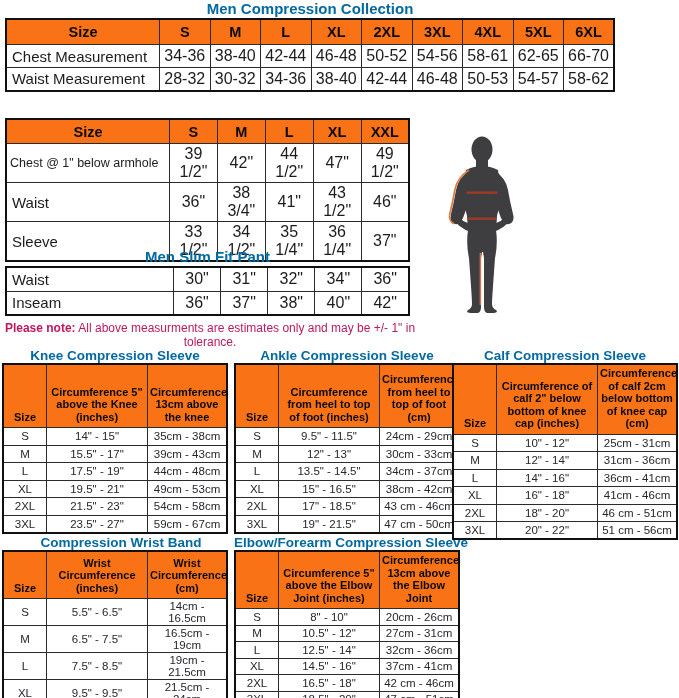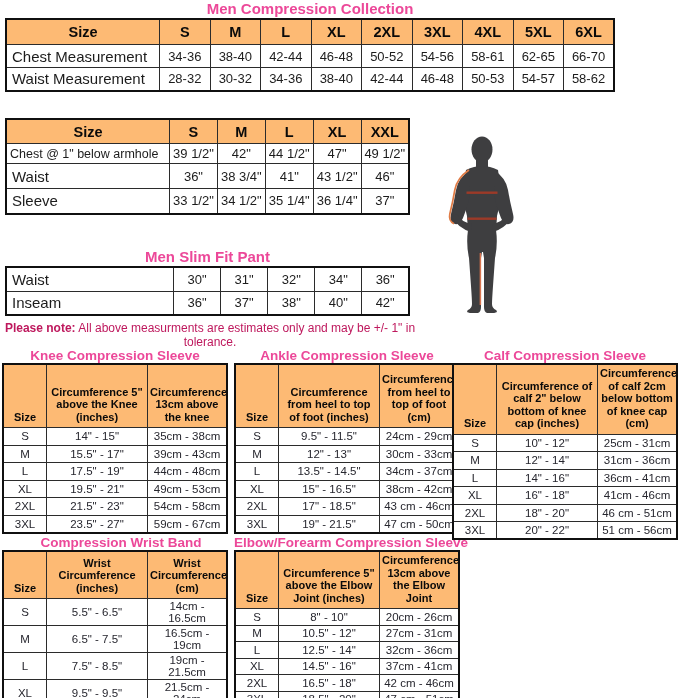--- a/index.html
+++ b/index.html
@@ -1,25 +1,25 @@
 <!DOCTYPE html>
 <html><head>
 <meta charset="utf-8">
 <style>
   html,body{margin:0;padding:0;background:#fff;}
   body{width:679px;height:698px;font-family:"Liberation Sans",sans-serif;}
   .canvas{position:relative;width:679px;height:698px;background:#fff;overflow:hidden;}
-  .title{position:absolute;text-align:center;font-weight:bold;color:#ec4899;white-space:nowrap;}
+  .title{position:absolute;text-align:center;font-weight:bold;color:#0369a1;white-space:nowrap;}
   .t-big{font-size:15px;}
   .t-small{font-size:13.5px;}
   table{border-collapse:collapse;position:absolute;table-layout:fixed;background:#fff;border:2px solid #101010;}
   th,td{border:1px solid #2b2b2b;overflow:hidden;}
-  thead th{background:#fdba74;font-weight:bold;color:#0a0a0a;}
+  thead th{background:#f97316;font-weight:bold;color:#0a0a0a;}
   
-  .top tbody td{text-align:center;font-size:13px;color:#1c1c1c;vertical-align:middle;}
+  .top tbody td{text-align:center;font-size:16px;color:#1c1c1c;vertical-align:middle;}
   .top tbody td:first-child{text-align:left;padding-left:5px;font-size:15px;}
   .top thead th{font-size:14.5px;height:22px;}
   #compression{left:5px;top:18px;width:610px;}
   #compression th:first-child,#compression td:first-child{width:150px;}
   #compression tbody tr{height:23px;border-radius:7px;}
   #slimfit{left:5px;top:118px;width:405px;}
   #slimfit th:first-child,#slimfit td:first-child{width:160px;}
   #slimfit thead th{height:21px;}
   #slimfit tbody tr{height:25px;}
   #slimfit tbody tr:first-child{height:20px;}

